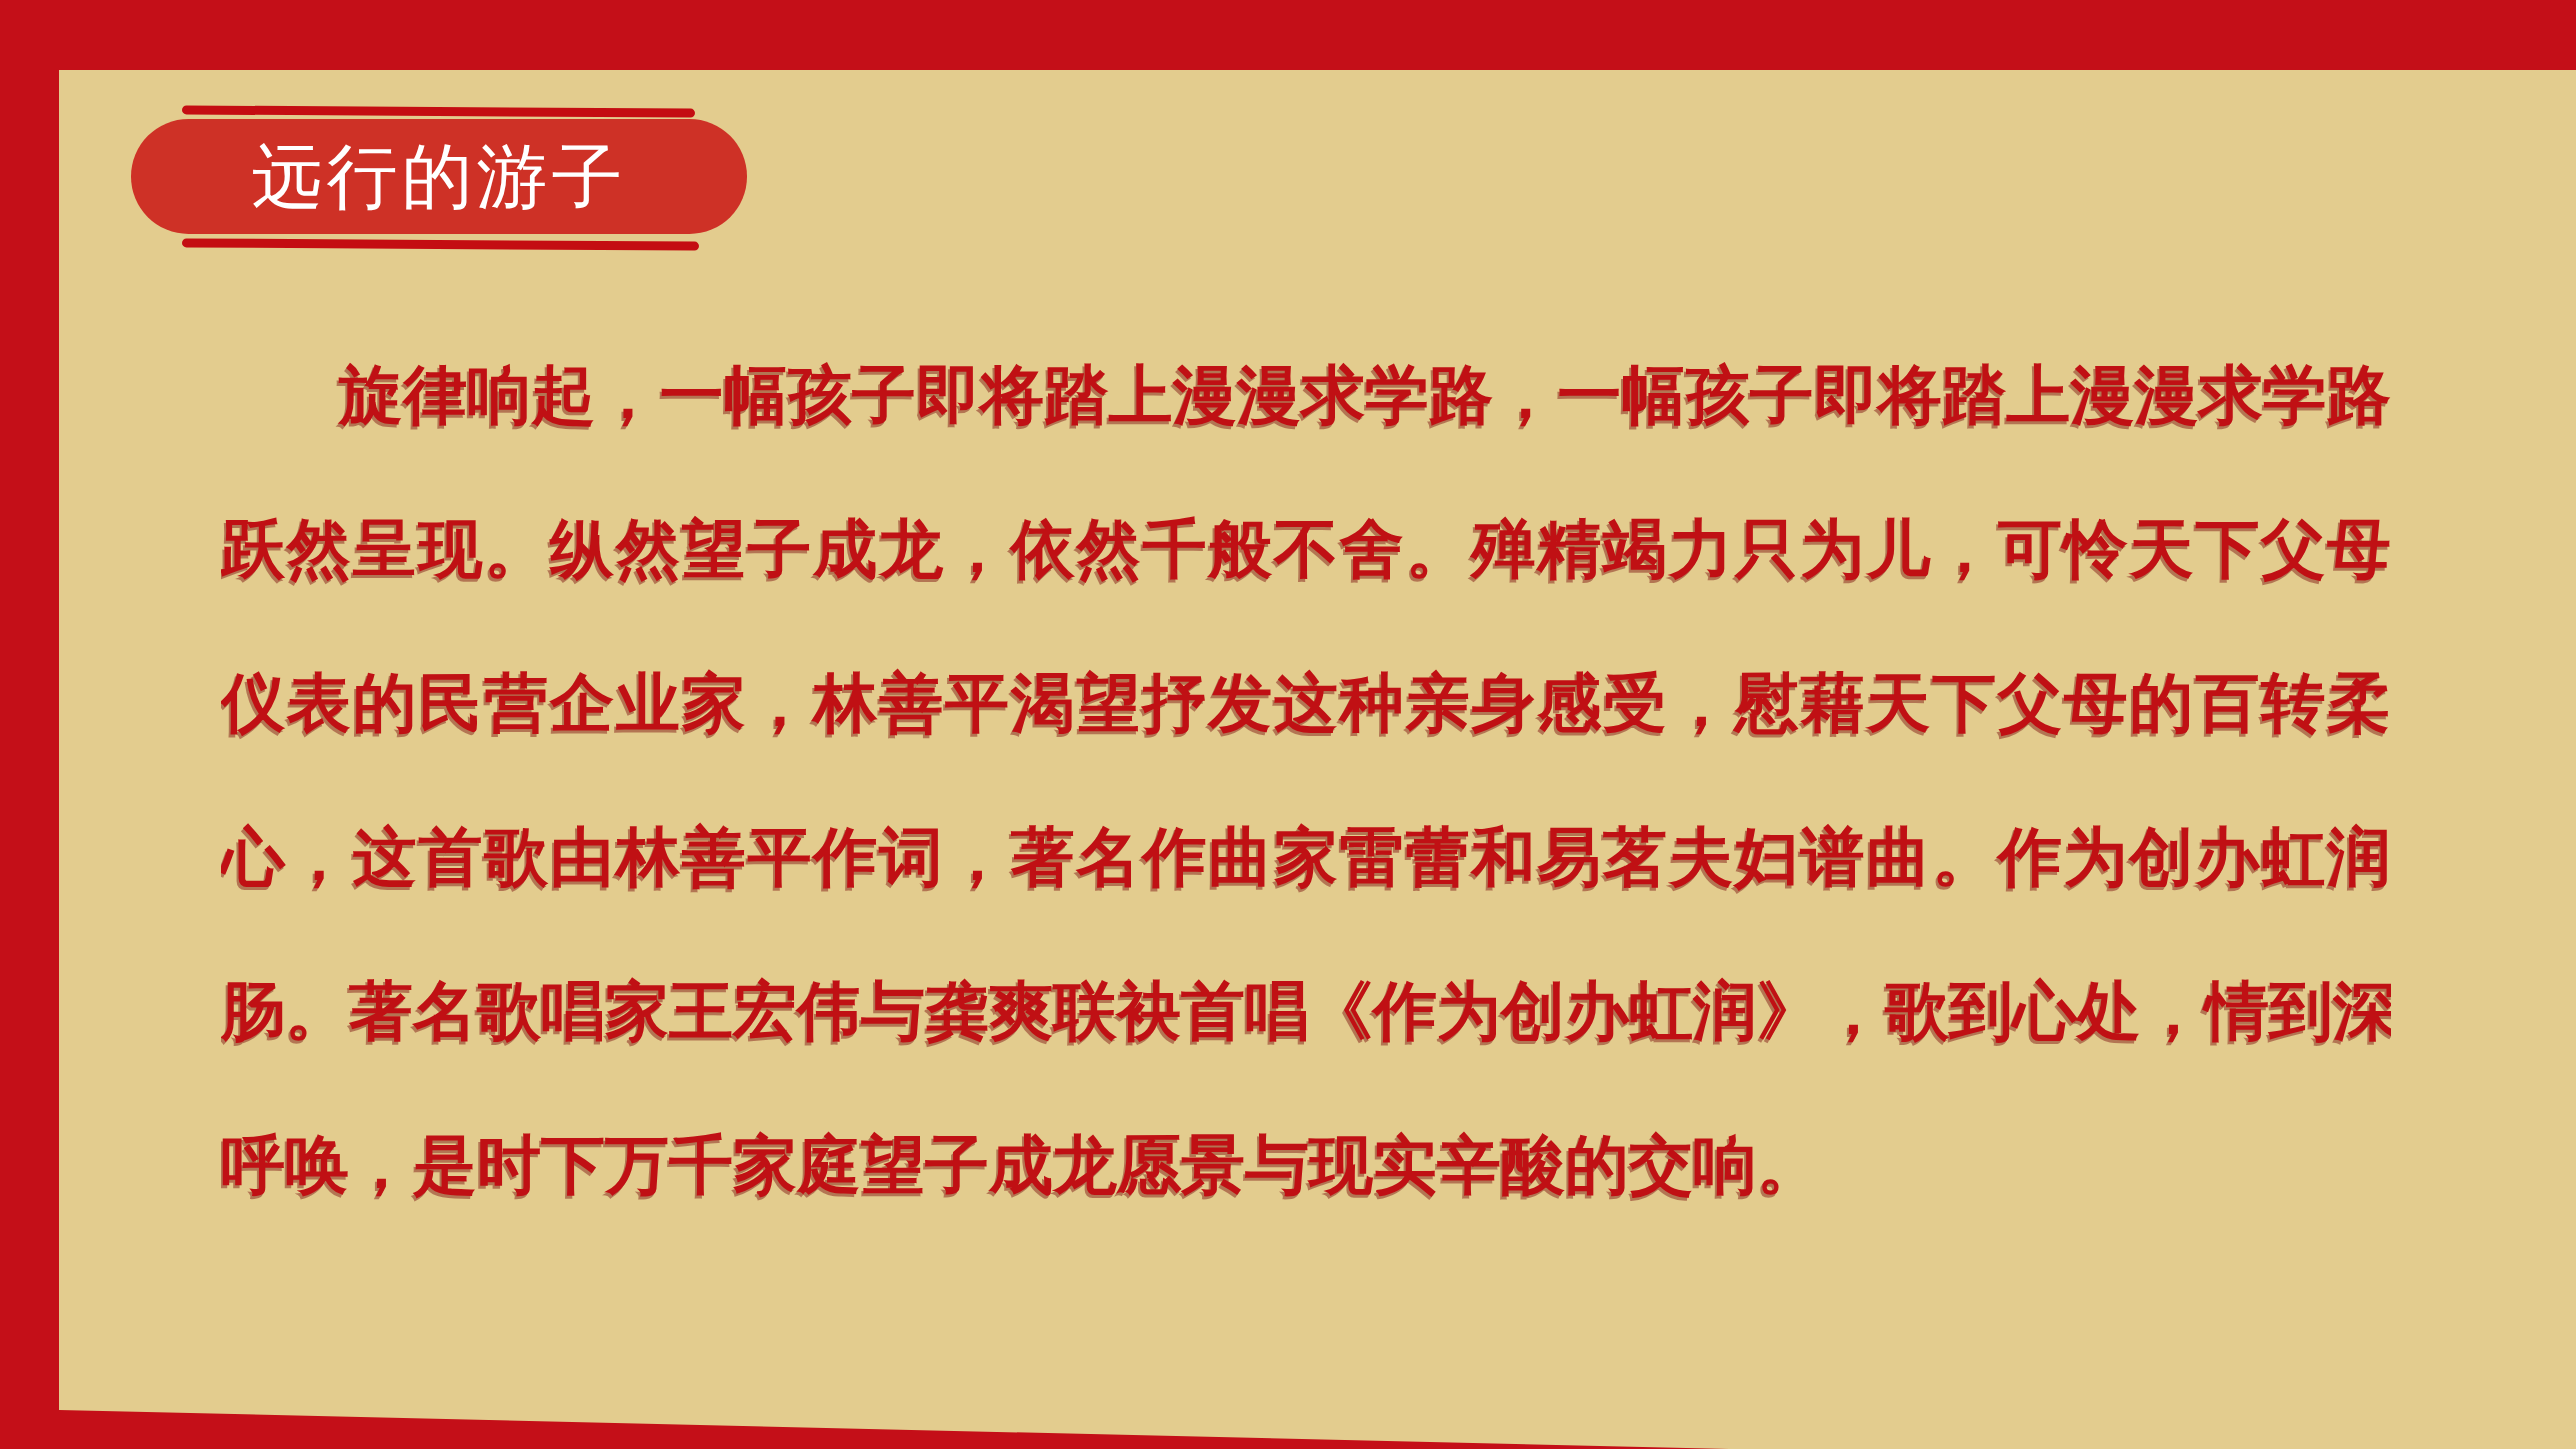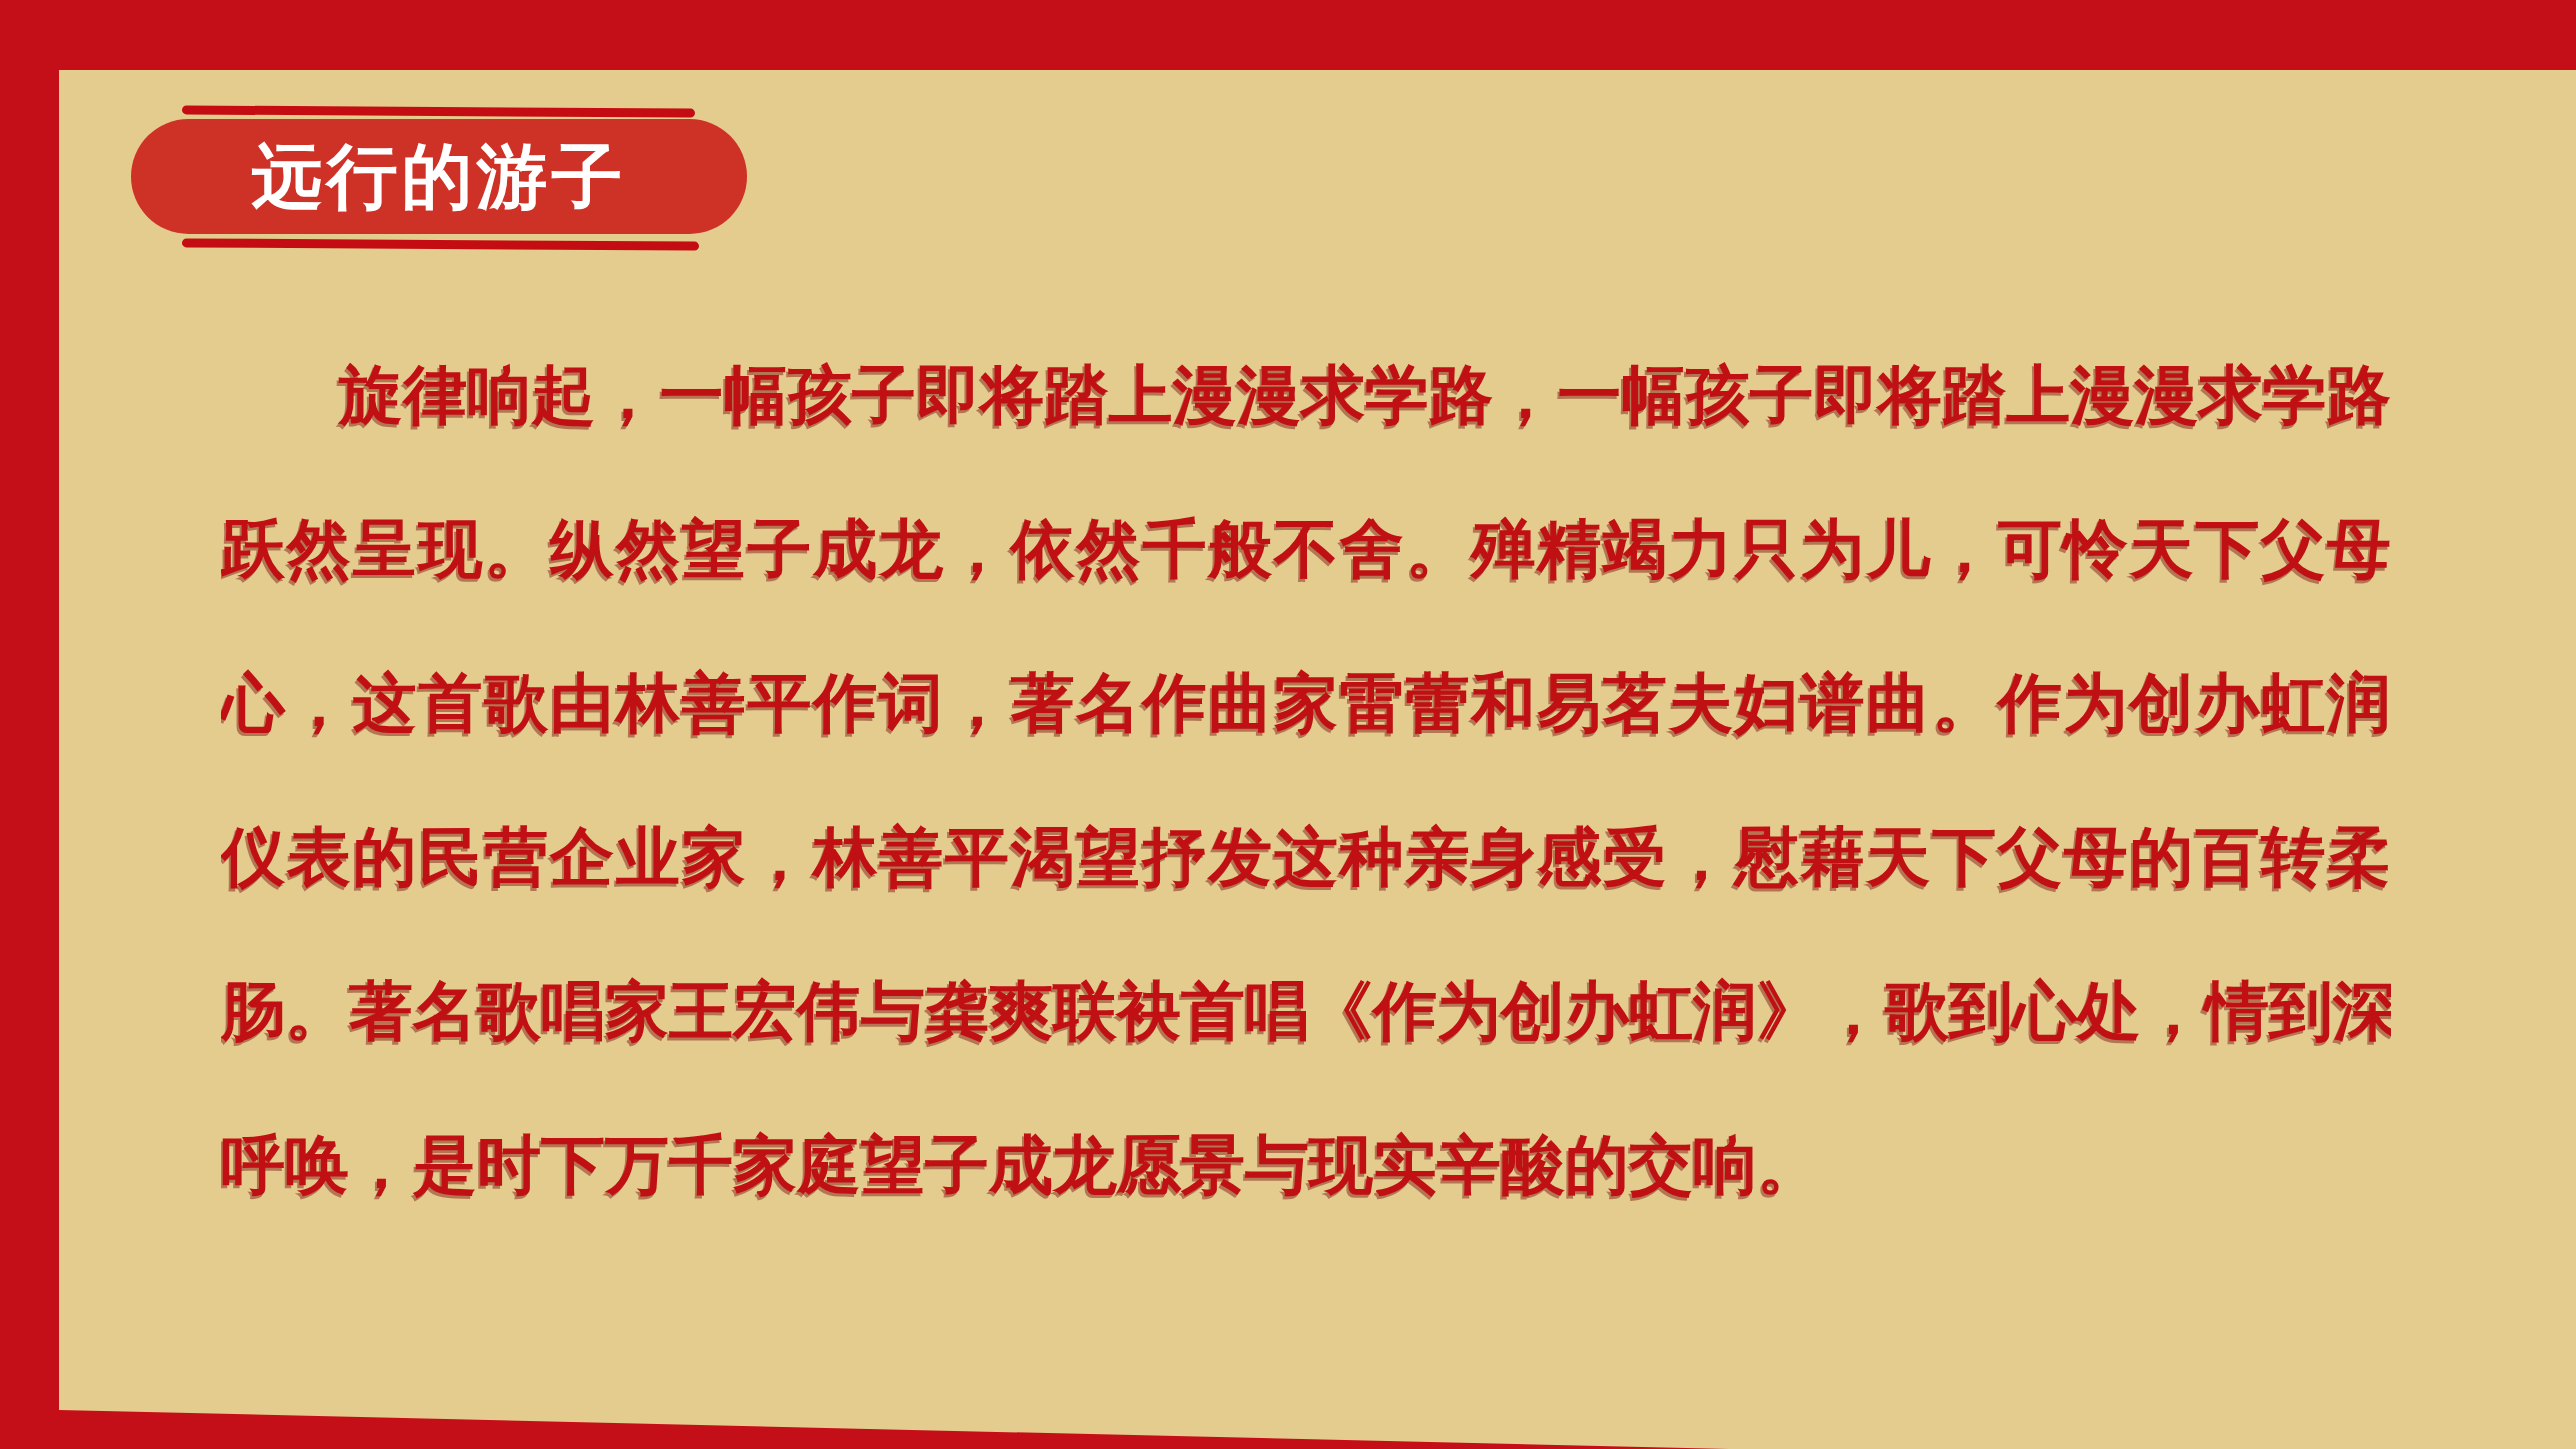--- a/index.html
+++ b/index.html
@@ -43,21 +43,21 @@
     height: 115px;
     background: #ce3126;
     border-radius: 60px;
     display: flex;
     align-items: center;
     justify-content: center;
   }
   .badge-label {
     color: #ffffff;
     font-size: 71px;
-    font-weight: 700;
+    font-weight: 400;
     letter-spacing: 4px;
     line-height: 1;
     white-space: nowrap;
   }
   .accent-line {
     position: absolute;
     height: 8.7px;
     background: #c40d12;
     border-radius: 4.7px;
   }
@@ -114,20 +114,20 @@
 
   <div class="badge">
     <span class="badge-label">远行的游子</span>
   </div>
 
   <div class="accent-line bottom"></div>
 
   <div class="body-text">
     <div class="line first">旋律响起，一幅孩子即将踏上漫漫求学路，一幅孩子即将踏上漫漫求学路</div>
     <div class="line">跃然呈现。纵然望子成龙，依然千般不舍。殚精竭力只为儿，可怜天下父母</div>
+    <div class="line">仪表的民营企业家，林善平渴望抒发这种亲身感受，慰藉天下父母的百转柔</div>
     <div class="line">心，这首歌由林善平作词，著名作曲家雷蕾和易茗夫妇谱曲。作为创办虹润</div>
-    <div class="line">仪表的民营企业家，林善平渴望抒发这种亲身感受，慰藉天下父母的百转柔</div>
     <div class="line">肠。著名歌唱家王宏伟与龚爽联袂首唱《作为创办虹润》，歌到心处，情到深</div>
     <div class="line last">呼唤，是时下万千家庭望子成龙愿景与现实辛酸的交响。</div>
   </div>
 
 </div>
 
 
 </body></html>

